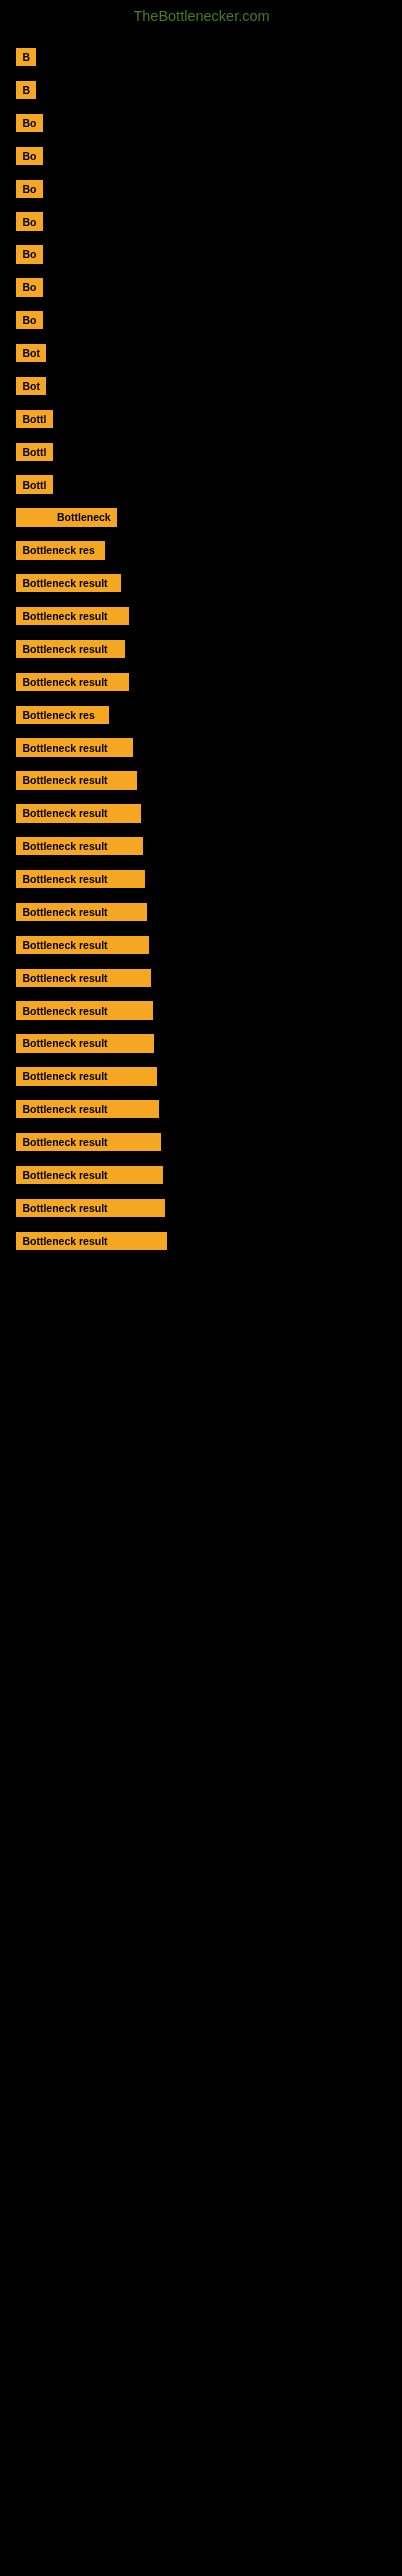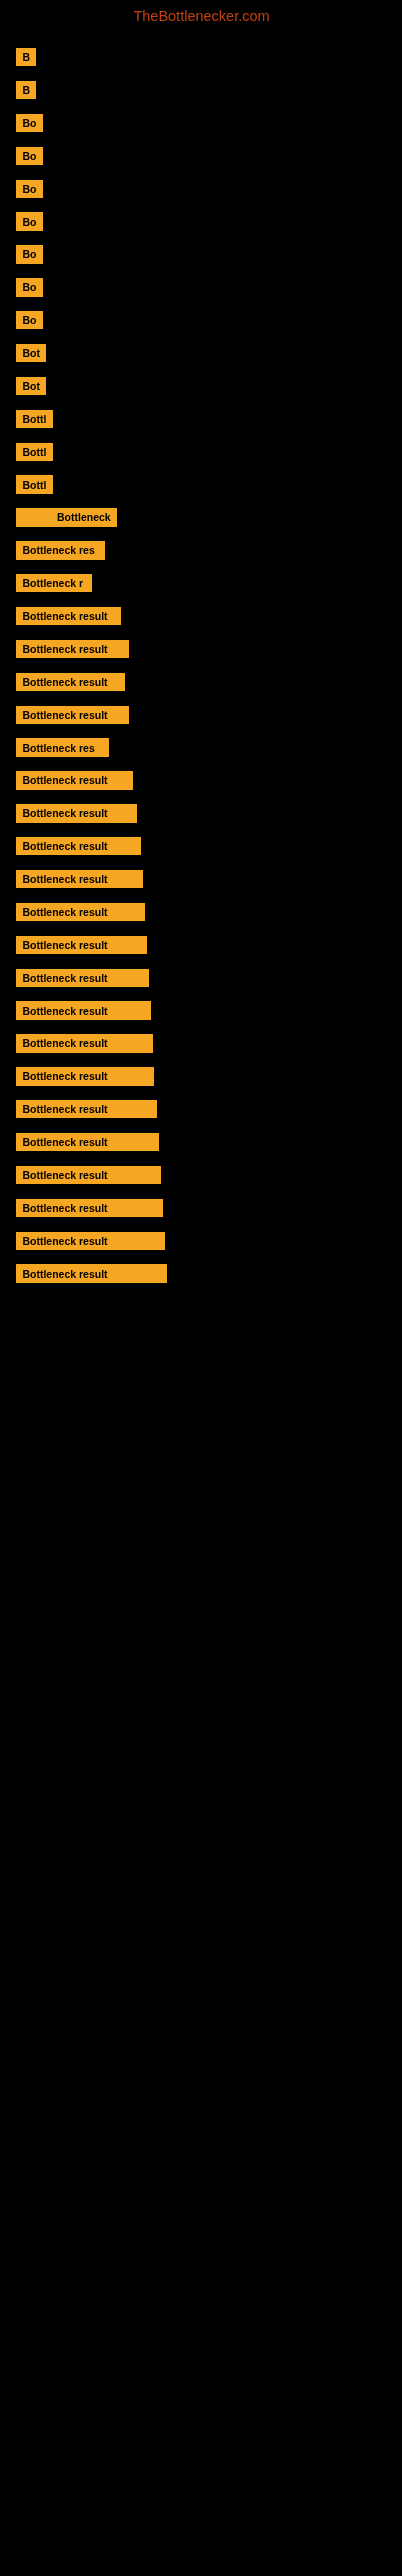--- a/index.html
+++ b/index.html
@@ -10,21 +10,21 @@
 
     body {
       background-color: #000;
       font-family: Arial, sans-serif;
       width: 403px;
       min-height: 2576px;
       position: relative;
     }
 
     .site-title {
-      color: #c2410c;
+      color: #4d7c0f;
       font-size: 14.5px;
       text-align: center;
       padding: 8px 0 16px 0;
       font-weight: normal;
     }
 
     .container {
       padding: 8px 16px;
       display: flex;
       flex-direction: column;
@@ -97,23 +97,20 @@
     <div class="result-item">
       <span class="result-badge" style="min-width: 31px;">Bottl</span>
     </div>
     <div class="result-item">
       <span class="result-badge" style="min-width: 64px; padding-left: 41px;">Bottleneck</span>
     </div>
     <div class="result-item">
       <span class="result-badge" style="min-width: 89px;">Bottleneck res</span>
     </div>
     <div class="result-item">
-      <span class="result-badge" style="min-width: 76px;">Bottleneck r</span>
-    </div>
-    <div class="result-item">
       <span class="result-badge" style="min-width: 105px;">Bottleneck result</span>
     </div>
     <div class="result-item">
       <span class="result-badge" style="min-width: 113px;">Bottleneck result</span>
     </div>
     <div class="result-item">
       <span class="result-badge" style="min-width: 109px;">Bottleneck result</span>
     </div>
     <div class="result-item">
       <span class="result-badge" style="min-width: 113px;">Bottleneck result</span>

